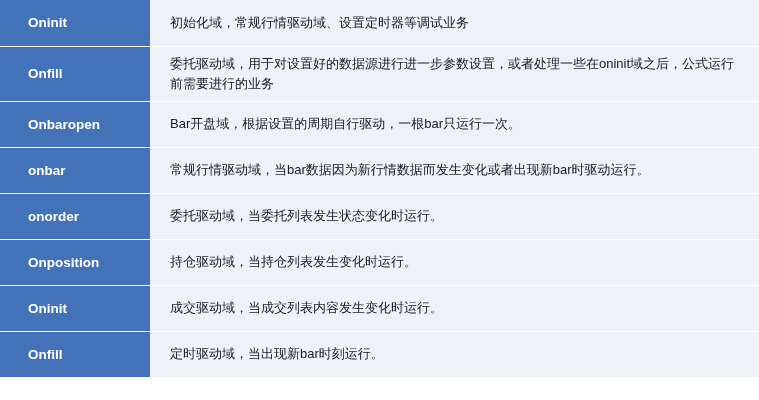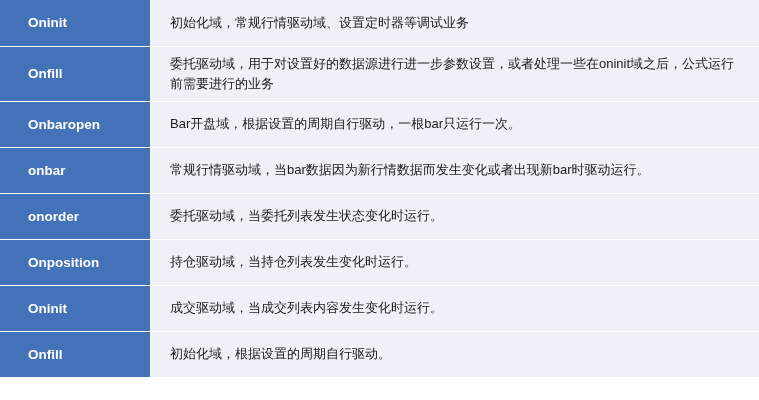--- a/index.html
+++ b/index.html
@@ -85,17 +85,17 @@
       <tr>
         <td class="label-cell">Onposition</td>
         <td class="desc-cell">持仓驱动域，当持仓列表发生变化时运行。</td>
       </tr>
       <tr>
         <td class="label-cell">Oninit</td>
         <td class="desc-cell">成交驱动域，当成交列表内容发生变化时运行。</td>
       </tr>
       <tr>
         <td class="label-cell">Onfill</td>
-        <td class="desc-cell">初始化域，根据设置的周期自行驱动。</td>
+        <td class="desc-cell">定时驱动域，当出现新bar时刻运行。</td>
       </tr>
     </tbody>
   </table>
 </div>
 
 </body></html>

